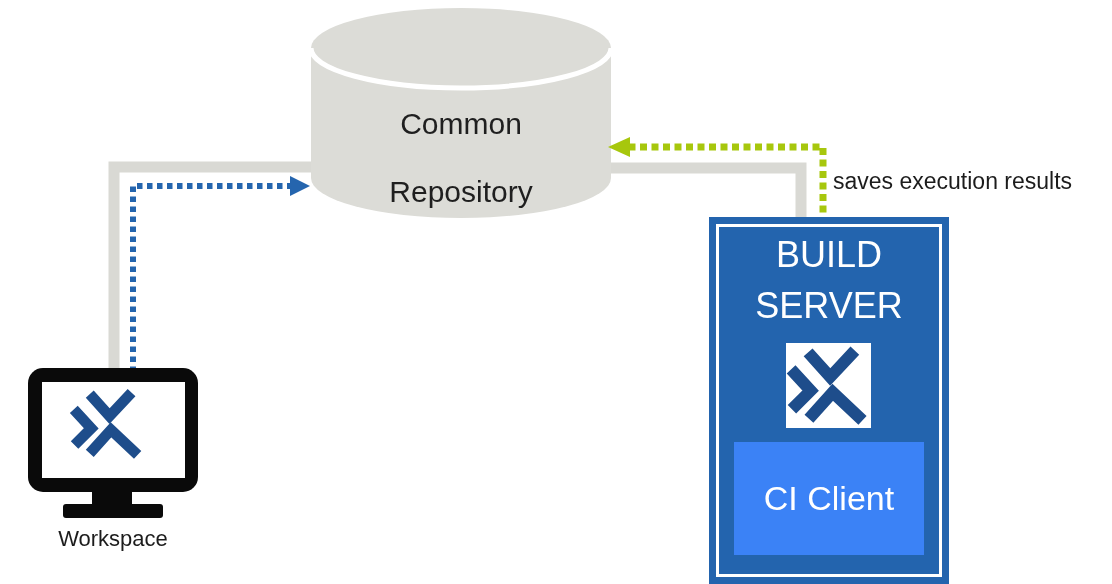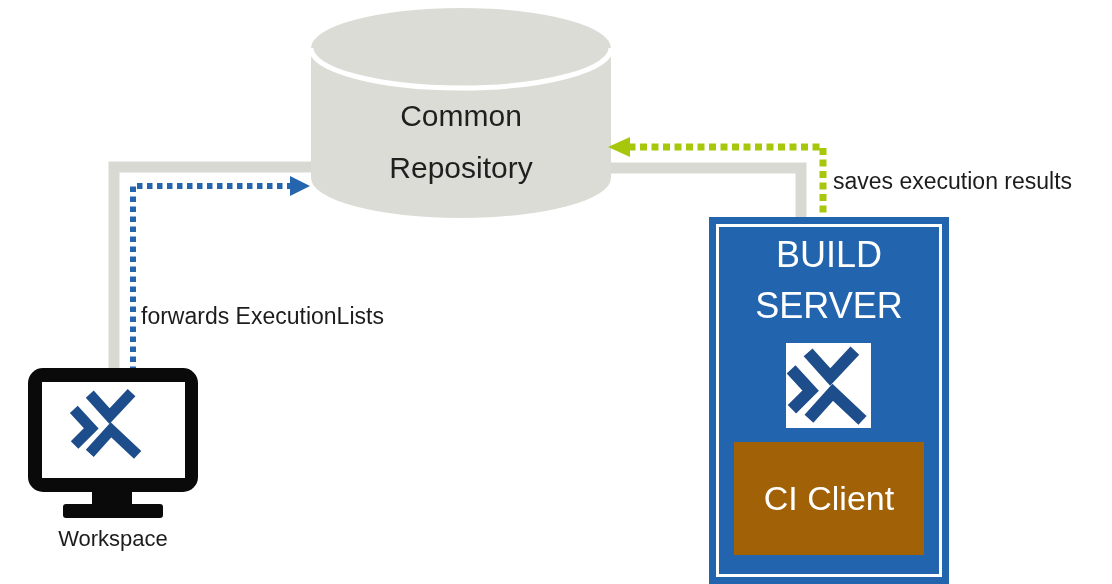--- a/index.html
+++ b/index.html
@@ -20,21 +20,21 @@
   .label {
     position: absolute;
     color: #1c1c1c;
     white-space: nowrap;
   }
   .repo-label {
     left: 341px; top: 90px;
     width: 240px;
     text-align: center;
     font-size: 30px;
-    line-height: 52px;
+    line-height: 68px;
     white-space: normal;
     color: #1f1f1f;
   }
   .forwards-label {
     left: 141px; top: 303px;
     font-size: 23px;
   }
   .saves-label {
     left: 833px; top: 168px;
     font-size: 23px;
@@ -66,21 +66,21 @@
   .build-server-logo {
     position: absolute;
     left: 77px; top: 126px;
     width: 85px; height: 85px;
     background: #ffffff;
   }
   .ci-client {
     position: absolute;
     left: 25px; top: 225px;
     width: 190px; height: 113px;
-    background: #a16207;
+    background: #3b82f6;
     display: flex;
     align-items: center;
     justify-content: center;
     color: #ffffff;
     font-size: 34px;
   }
 </style>
 </head>
 <body>
 
@@ -127,19 +127,18 @@
       <polyline points="6,31 29,56 7,78" fill="none" stroke="#1e4d8b" stroke-width="14"></polyline>
       <polyline points="27,89 55,58 90,91" fill="none" stroke="#1e4d8b" stroke-width="14"></polyline>
     </svg>
     <div class="ci-client">
       <span>CI Client</span>
     </div>
   </div>
 
   <div class="label repo-label">Common Repository</div>
 
-  <div class="label forwards-label">forwards ExecutionLists</div>
 
   <div class="label workspace-label">Workspace</div>
 
   <div class="label saves-label">saves execution results</div>
 
 </div>
 
 </body></html>

